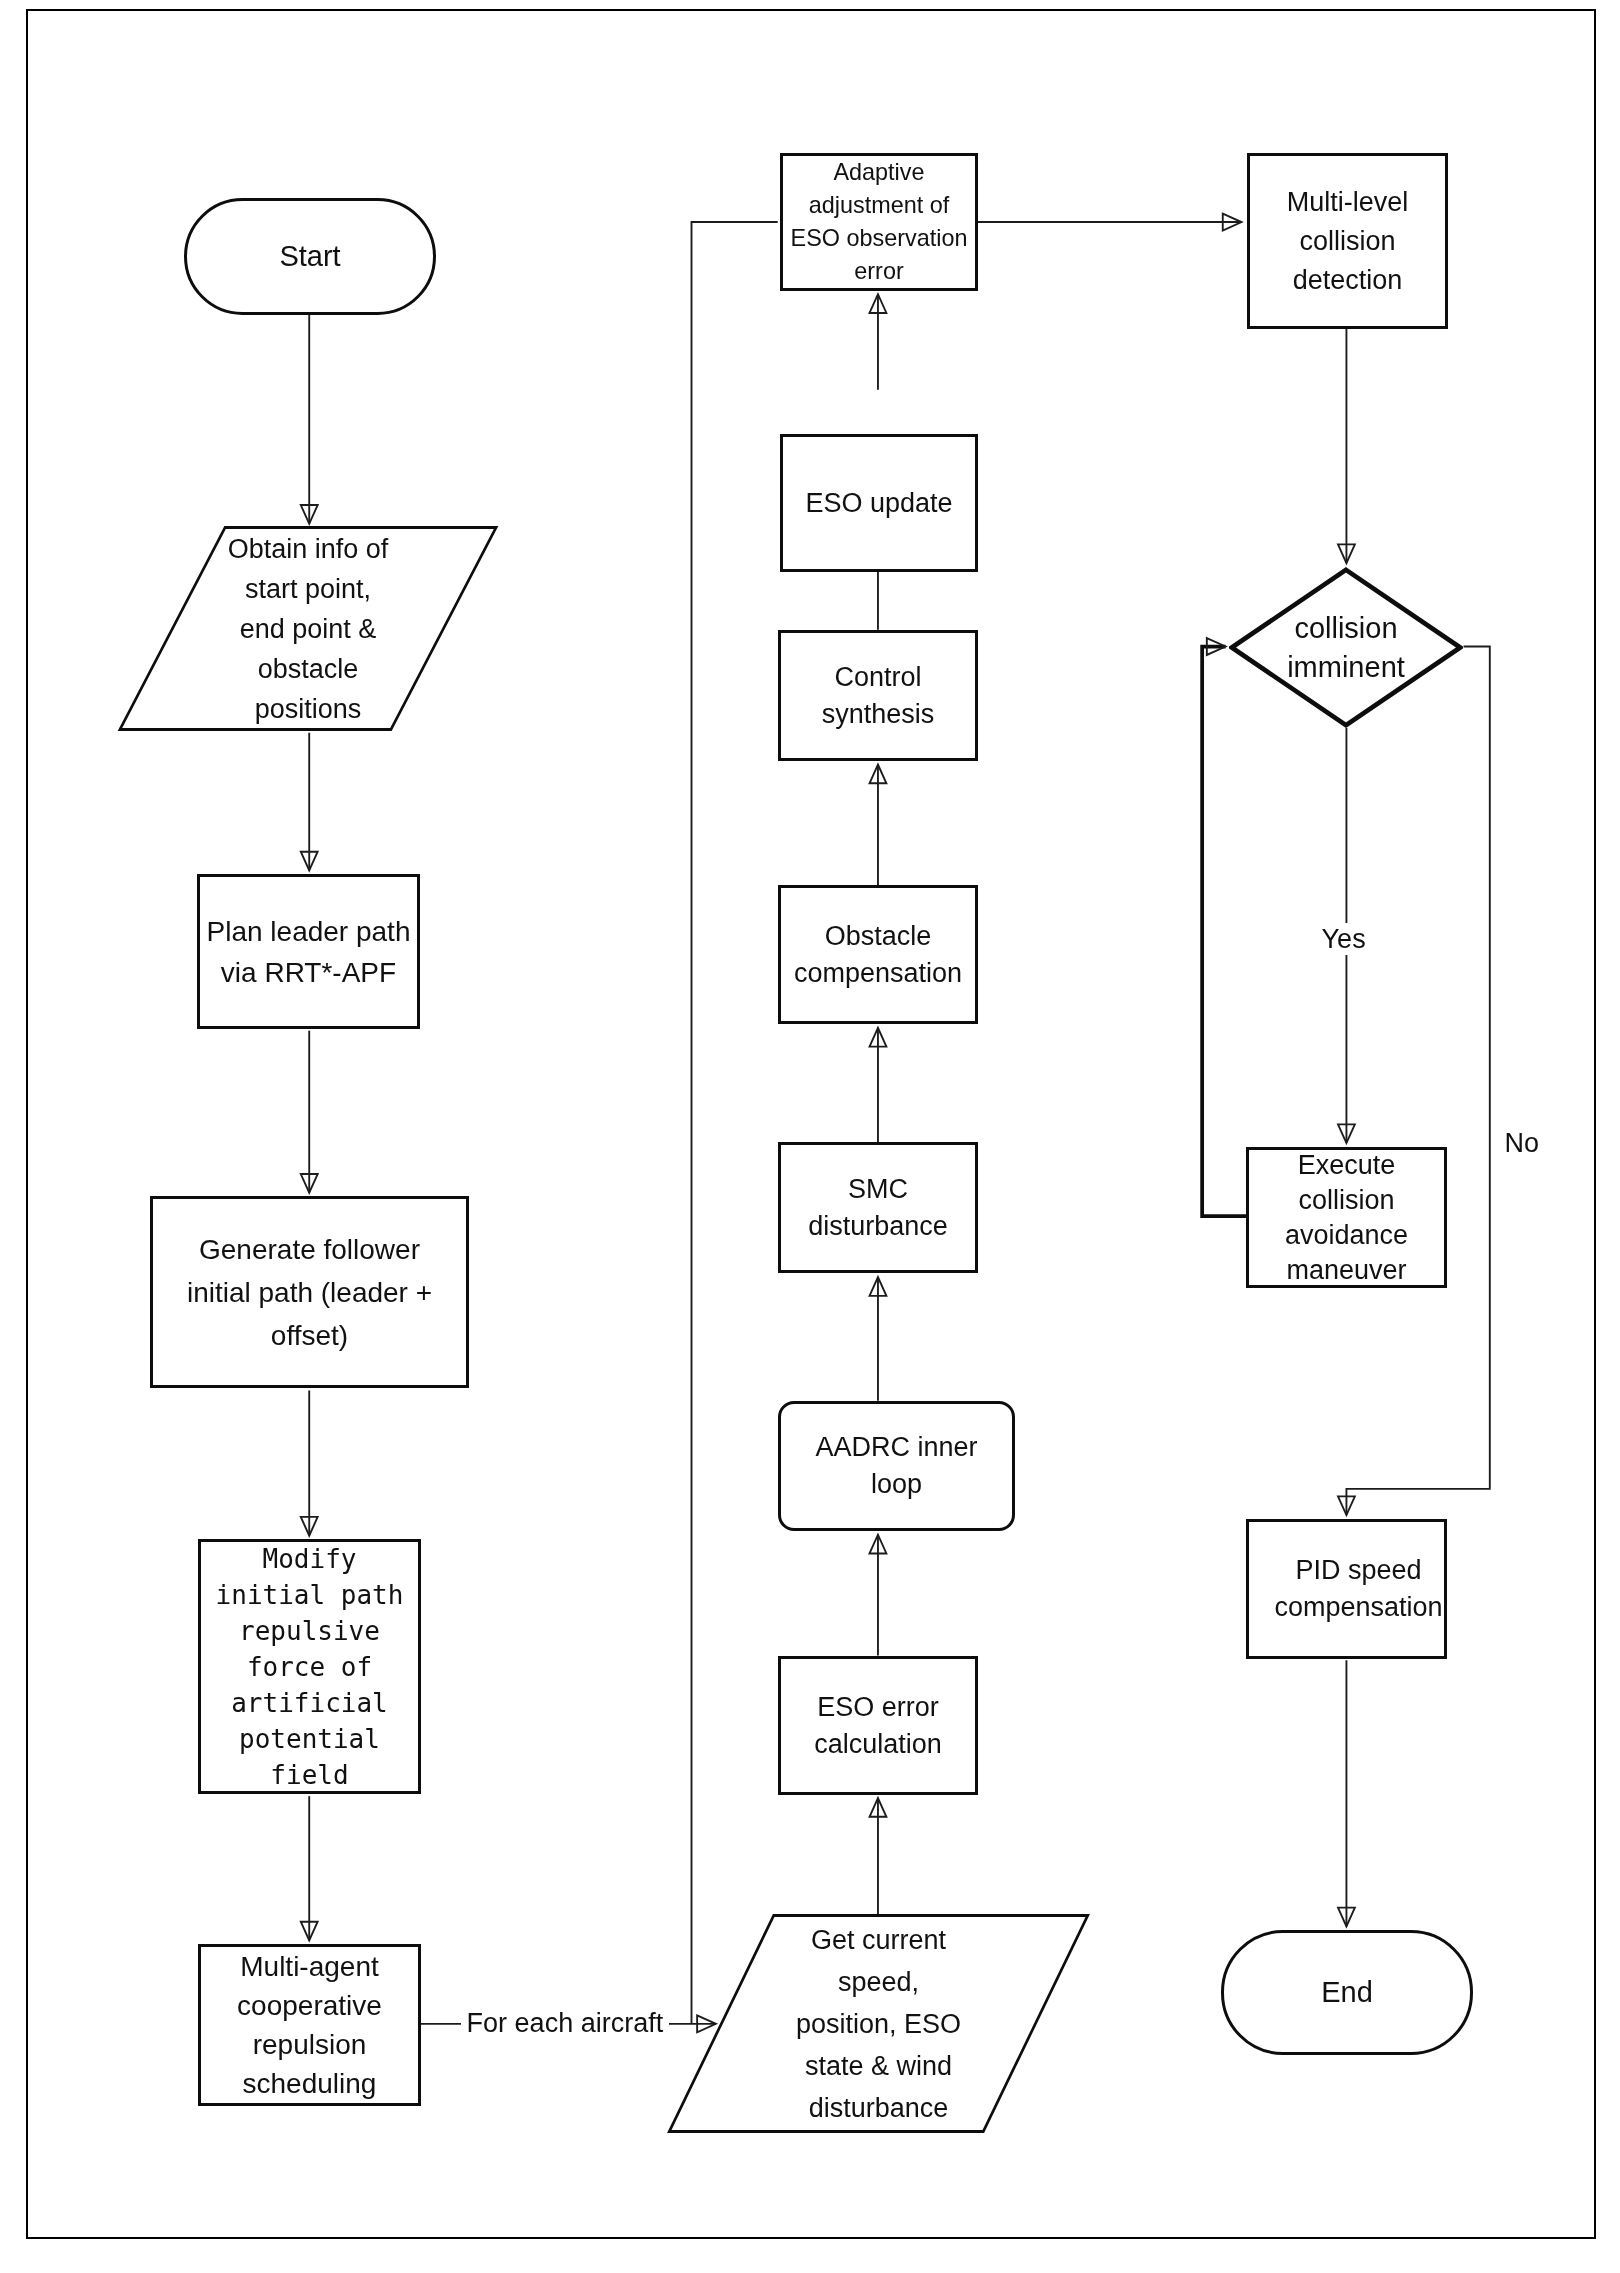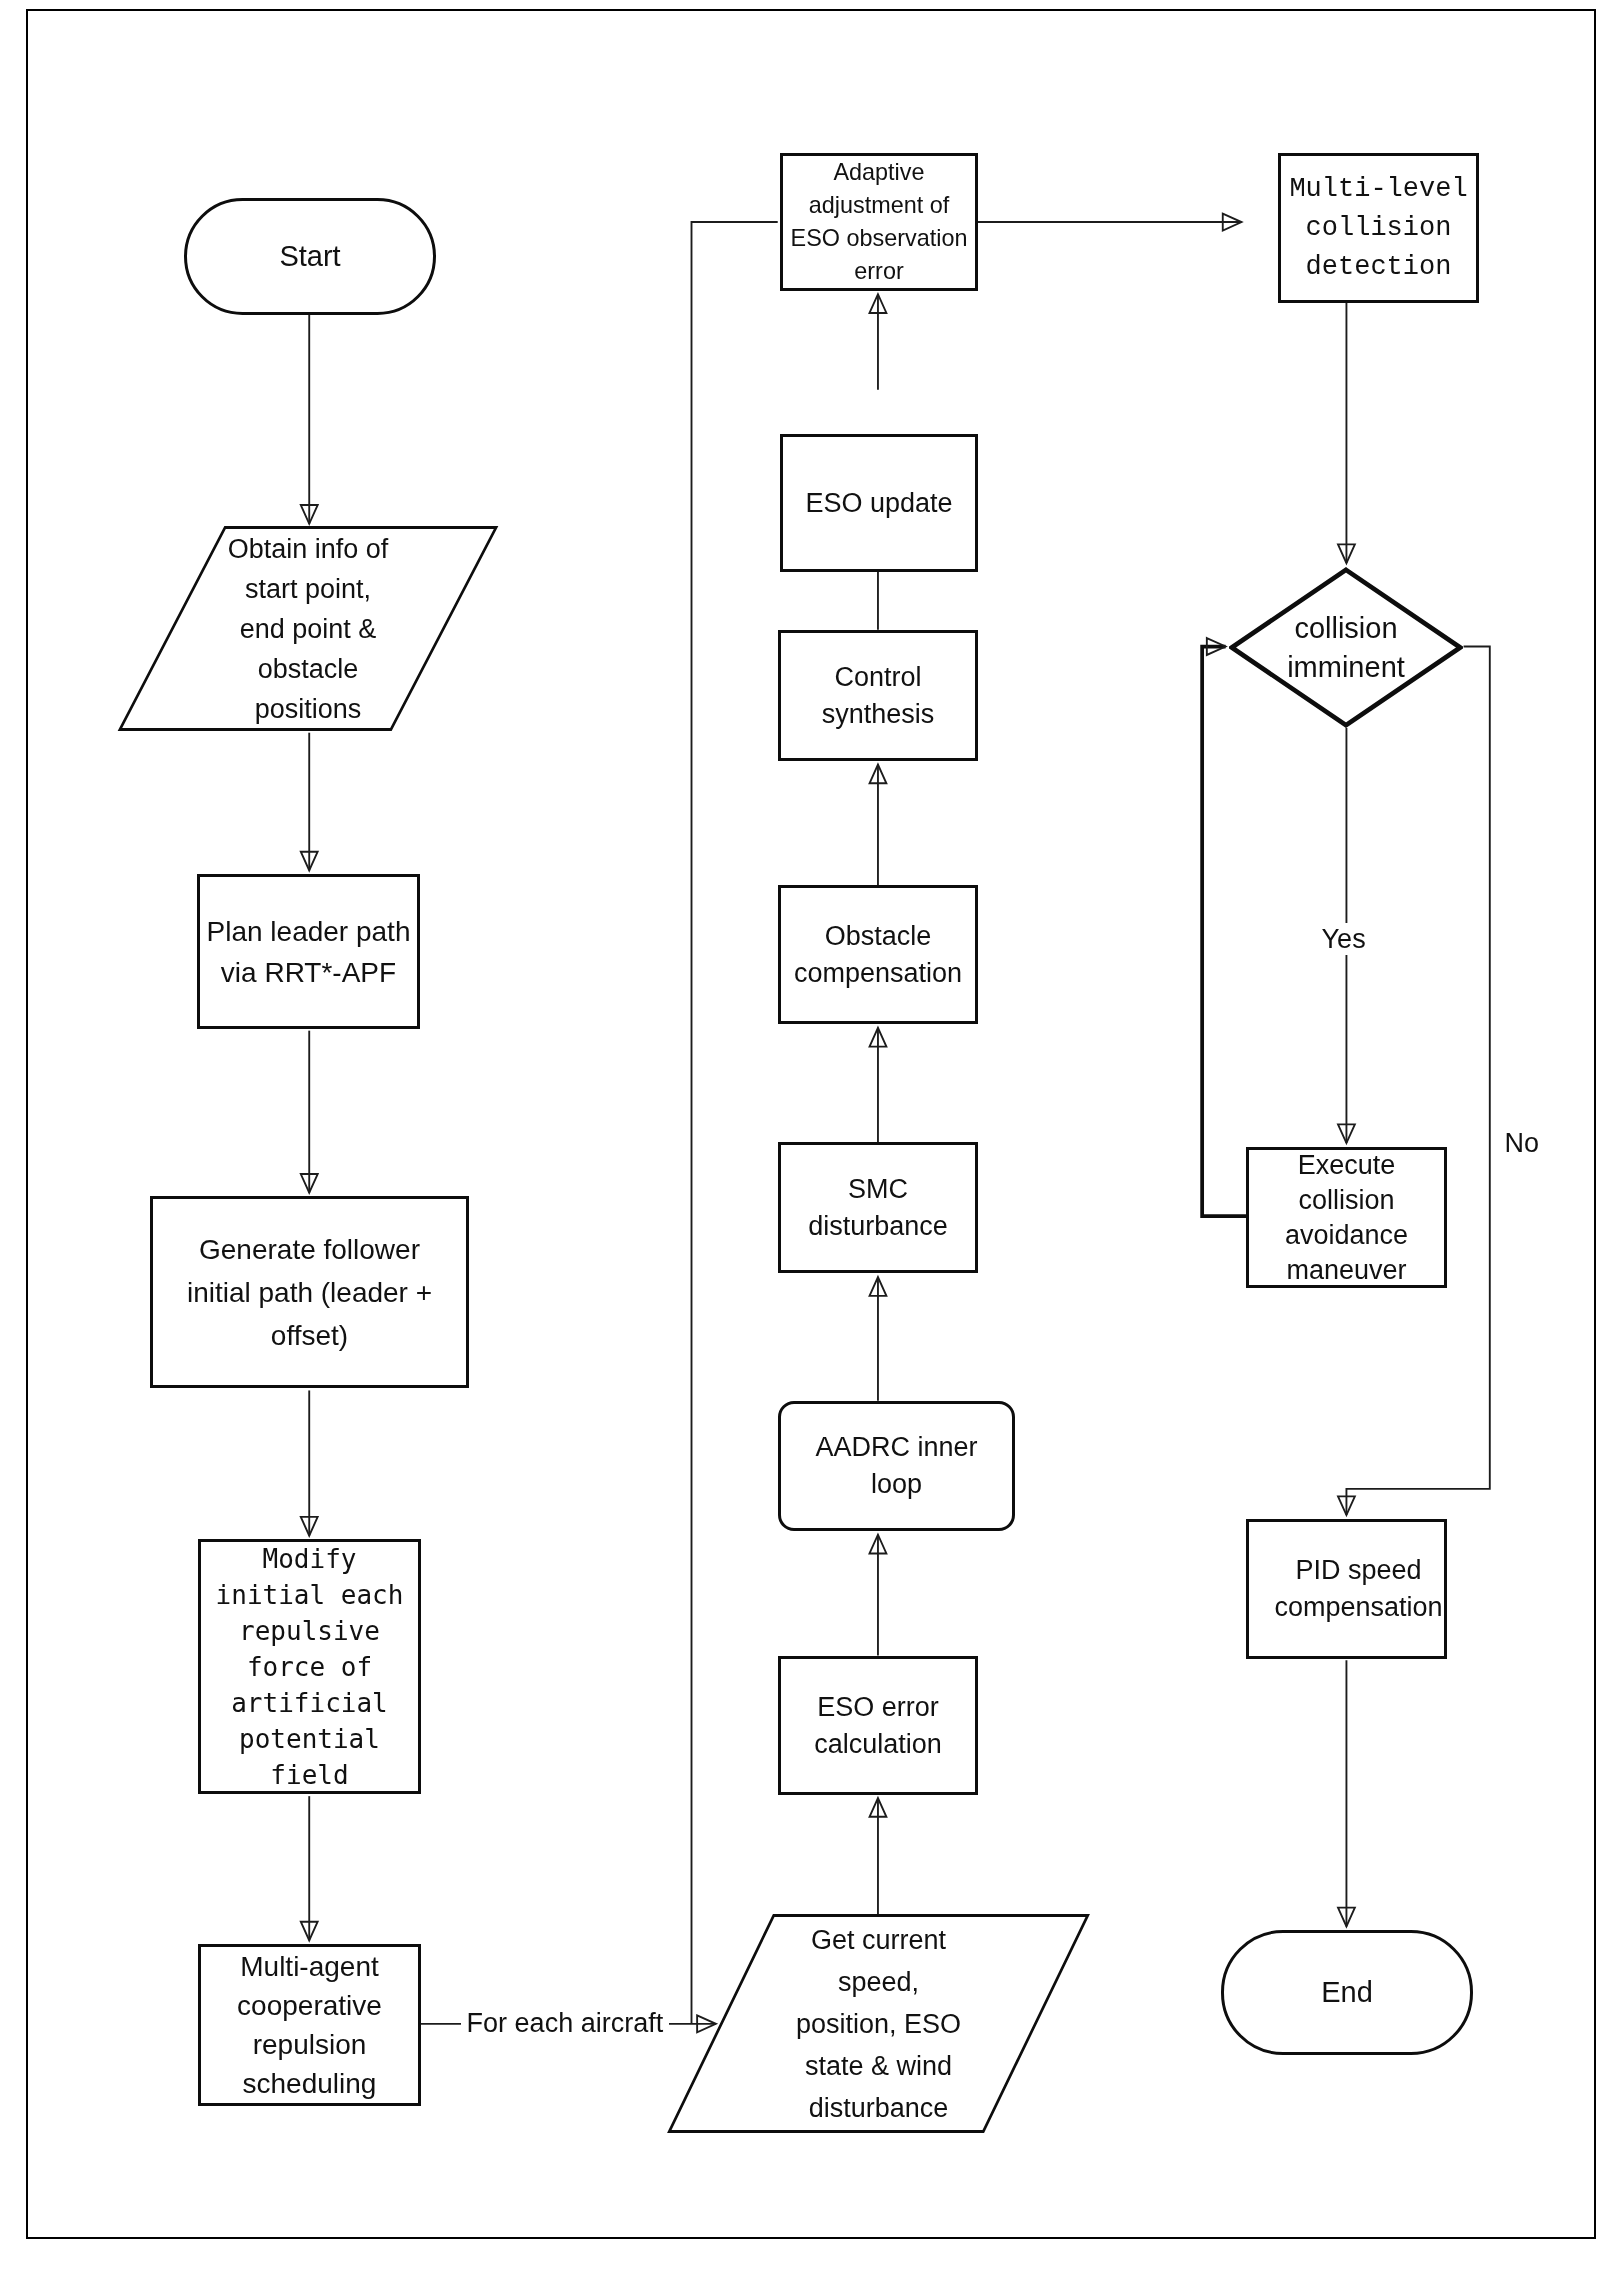--- a/index.html
+++ b/index.html
@@ -111,21 +111,21 @@
   </div>
 
   <div class="node proc" id="n-generate" style="left:150px;top:1196px;width:319px;height:192px;">
     <div class="node-label">Generate follower
 initial path (leader +
 offset)</div>
   </div>
 
   <div class="node proc" id="n-modify" style="left:198px;top:1539px;width:223px;height:255px;">
     <div class="node-label">Modify
-initial each
+initial path
 repulsive
 force of
 artificial
 potential
 field</div>
   </div>
 
   <div class="node proc" id="n-multiagent" style="left:198px;top:1944px;width:223px;height:162px;">
     <div class="node-label">Multi-agent
 cooperative
@@ -171,21 +171,21 @@
     <div class="node-label">ESO update</div>
   </div>
 
   <div class="node proc" id="n-adaptive" style="left:780px;top:153px;width:198px;height:138px;">
     <div class="node-label">Adaptive
 adjustment of
 ESO observation
 error</div>
   </div>
 
-  <div class="node proc" id="n-multilevel" style="left:1278px;top:153px;width:201px;height:150px;font-family:Liberation Mono, monospace;">
+  <div class="node proc" id="n-multilevel" style="left:1247px;top:153px;width:201px;height:176px;">
     <div class="node-label">Multi-level
 collision
 detection</div>
   </div>
 
   <div class="node diamond-wrap" id="n-diamond" style="left:1229px;top:567px;width:234px;height:161px;">
     <svg width="234" height="161" viewBox="0 0 250 172">
       <polygon points="125,3 247,86 125,169 3,86" fill="#ffffff" stroke="#0d0d0d" stroke-width="5"></polygon>
     </svg>
     <div class="diamond-text">collision

